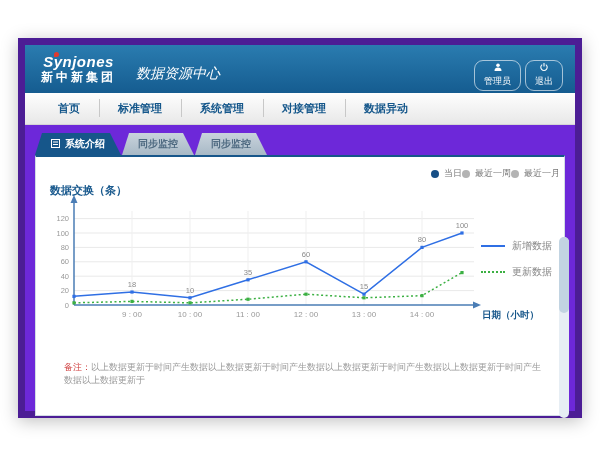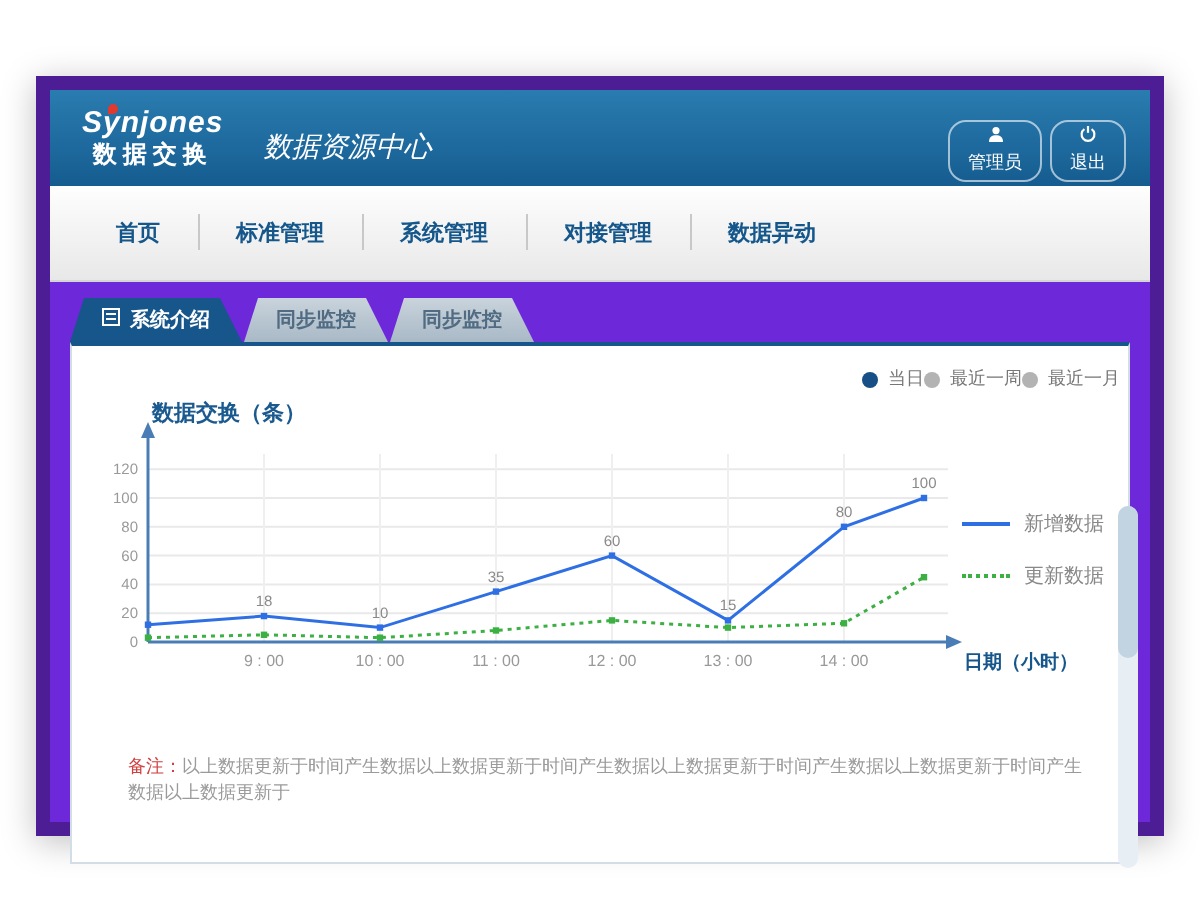--- a/index.html
+++ b/index.html
@@ -16,42 +16,42 @@
   .logo-en::after { content:""; position:absolute; left:13px; top:-1px; width:5px; height:5px;
                     border-radius:50% 50% 50% 0; background:#e03a2f; }
   .logo-cn { font-size:12px; font-weight:bold; letter-spacing:3px; }
   .hdr-title { color:#fff; font-size:14px; margin-left:20px; margin-top:10px;font-style:italic; }
   .hdr-actions { position:absolute; right:12px; top:15px; display:flex; gap:4px; }
   .pill { border:1px solid rgba(255,255,255,.6); border-radius:9px; color:#fff; font-size:9px;
           padding:2px 9px; display:flex; align-items:center; gap:4px; cursor:pointer; white-space:nowrap;flex-direction:column; }
   .pill svg { display:block; }
 
   
-  .nav { height:48px; background:linear-gradient(#fefefe,#e8e8e8); border-bottom:1px solid #d5d5d5;
+  .nav { height:32px; background:linear-gradient(#fefefe,#e8e8e8); border-bottom:1px solid #d5d5d5;
          display:flex; align-items:center; padding-left:14px; }
   .nav-item { color:#15578b; font-size:11px; font-weight:bold; padding:2px 19px; cursor:pointer; position:relative; }
   .nav-item + .nav-item::before { content:""; position:absolute; left:0; top:0; height:18px; width:1px; background:#c8c8c8; }
 
   
   .body { position:relative; height:299px; }
   .tabs { display:flex; padding:8px 0 0 10px; height:30px; align-items:flex-end; }
   .tab { font-size:10px; font-weight:bold; height:22px; display:flex; align-items:center; gap:5px;
          padding:0 16px; cursor:pointer; clip-path:polygon(7px 0, calc(100% - 11px) 0, 100% 100%, 0 100%);text-align:center; }
   .tab.active { background:#16568a; color:#fff; }
   .tab.inactive { background:linear-gradient(#c9d3dc,#a8b9c6); color:#506b82; margin-left:1px; }
 
   .panel { position:absolute; left:10px; right:10px; top:30px; bottom:8px; background:#fff;
            border:1px solid #d3dde5; border-top:2px solid #16568a; }
 
   .radios { position:absolute; top:10px; right:4px; display:flex; align-items:center;margin-left:20px; }
   .radio { display:flex; gap:5px; align-items:center; font-size:9px; color:#777; cursor:pointer; }
   .dot { width:8px; height:8px; border-radius:50%; background:#b3b3b3; }
   .radio.selected .dot { background:#174f86; }
 
-  .ylabel { position:absolute; top:26px; left:14px; font-size:11px; font-weight:bold; color:#1a5a8e;margin-left:26px; }
+  .ylabel { position:absolute; top:26px; left:14px; font-size:11px; font-weight:bold; color:#1a5a8e; }
   #chart-svg { position:absolute; left:4px; top:36px; }
 
   .legend { position:absolute; right:12px; top:82px; }
   .legend-row { display:flex; align-items:center; gap:7px; margin-bottom:12px; cursor:default; }
   .sw { width:24px; height:0; border-top:2px solid; }
   .legend-label { font-size:10px; color:#888; }
 
   .note { position:absolute; left:28px; right:16px; top:204px; font-size:9px; color:#9a9a9a; line-height:1.4; }
   .note-prefix { color:#d04040; }
 
@@ -62,21 +62,21 @@
   text { font-family:"Liberation Sans", sans-serif; }
 </style>
 </head>
 <body>
 
 <div class="window">
 
   <div class="hdr">
     <div class="logo">
       <div class="logo-en">Synjones</div>
-      <div class="logo-cn">数据交换</div>
+      <div class="logo-cn">新中新集团</div>
     </div>
     <div class="hdr-title">数据资源中心</div>
     <div class="hdr-actions">
       <div class="pill">
         <span>
             <svg width="8" height="8" viewBox="0 0 8 8">
               <circle cx="4" cy="2.3" r="1.8" fill="#fff"></circle>
               <path d="M0.5 8 C0.5 5.4 2 4.6 4 4.6 C6 4.6 7.5 5.4 7.5 8 Z" fill="#fff"></path>
             </svg>
           </span>

